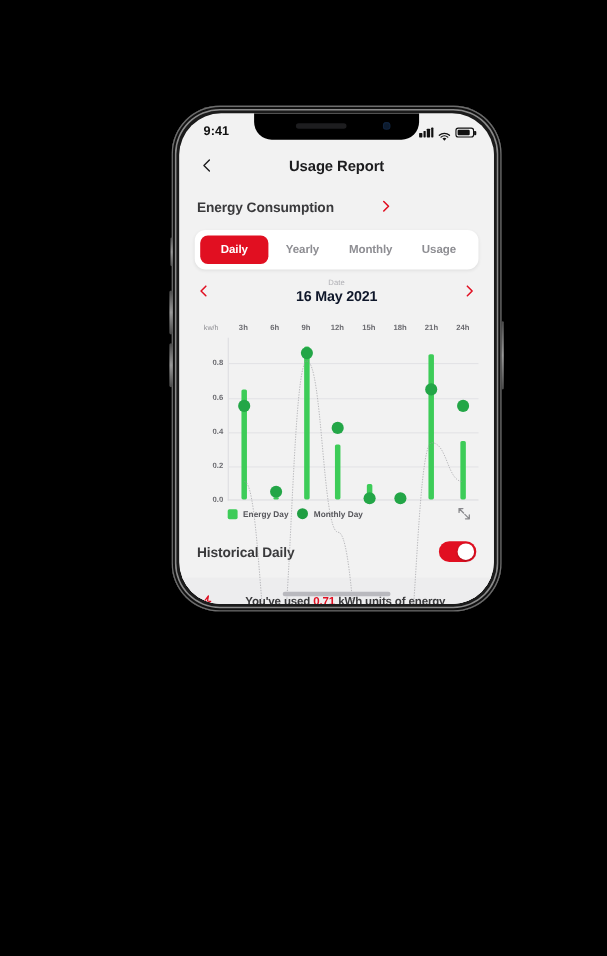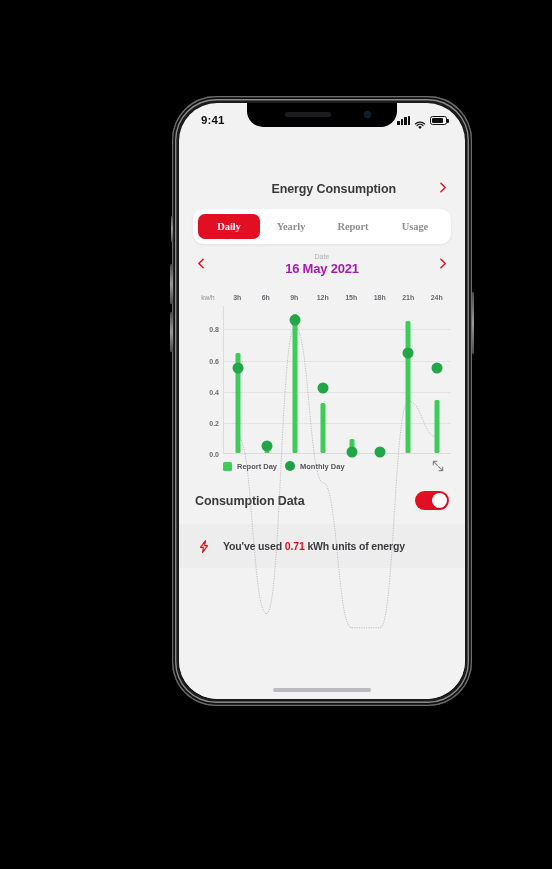--- a/index.html
+++ b/index.html
@@ -3,22 +3,22 @@
 <meta charset="utf-8">
 <style>
   * { margin:0; padding:0; box-sizing:border-box; }
   html,body { width:552px; height:869px; background:#000; overflow:hidden; }
   body { font-family:"Liberation Sans", sans-serif; }
 
   .stage { position:relative; width:552px; height:869px; background:#000; }
 
   
   .phone {
-    position:absolute; left:172px; top:96px;
-    width:300px; height:610px;
+    position:absolute; left:156px; top:96px;
+    width:300px; height:460px;
     border-radius:44px;
     background:#0a0a0a;
     box-shadow:
       inset 0 0 0 1.2px #6e6e6e,
       inset 0 0 0 3px #111,
       inset 0 0 0 4.4px #8a8a8a,
       inset 0 0 0 7px #1b1b1b,
       0 0 0 1px #000;
   }
   .phone::after{
@@ -81,50 +81,50 @@
   .nav-back{
     position:absolute; left:14px; top:50%; transform:translateY(-50%);
     width:22px; height:22px; display:flex; align-items:center; justify-content:center;
     font-size:17px; color:#1c1c1e; font-weight:400; line-height:1; cursor:pointer;
   }
 
   
   .content{ position:absolute; top:64px; left:0; right:0; bottom:0; background:#f2f2f2; }
 
   .section-row{
-    display:flex; align-items:center; justify-content:flex-end;
+    display:flex; align-items:center; justify-content:flex-start;
     padding:14px 16px 13px 16px;
     gap:40px;
   }
   .section-title{ font-size:12.5px; font-weight:700; color:#3a3a3c; letter-spacing:-.1px;}
   .chev-red{ color:#e10f21; font-size:14px; font-weight:800; line-height:1; }
 
   .card{
     background:#fff; margin:0 14px; border-radius:10px;
     box-shadow:0 1px 3px rgba(0,0,0,.07);
   }
 
   
-  .seg-wrap{ padding:5px;font-family:Liberation Serif, serif; }
+  .seg-wrap{ padding:5px; }
   .seg{ display:flex; align-items:center; }
   .seg-item{
     flex:1; text-align:center; font-size:10.5px; font-weight:700;
     color:#8e8e93; padding:7px 0; border-radius:7px; cursor:pointer; letter-spacing:-.1px;
   }
   .seg-item.active{ background:#e10f21; color:#fff; }
 
   
   .date-row{
     display:flex; align-items:center; justify-content:space-between;
     padding:9px 16px 11px 16px;
   }
   .date-arrow{ color:#e10f21; font-size:14px; font-weight:800; cursor:pointer; line-height:1;}
   .date-mid{ text-align:center; flex:1; }
   .date-label{ font-size:7px; color:#b0b0b5; font-weight:500; letter-spacing:.1px; }
-  .date-value{ font-size:13px; font-weight:700; color:#a21caf; margin-top:1px; letter-spacing:-.2px;}
+  .date-value{ font-size:13px; font-weight:700; color:#0f172a; margin-top:1px; letter-spacing:-.2px;}
 
   
   .chart-card{ margin:3px 14px 0 14px; background:#f2f2f2; }
   .chart-outer{ padding:0 0 0 0; }
   .chart-head{ display:flex; align-items:center; padding:4px 0 5px 0; }
   .chart-unit{
     width:30px; text-align:center; font-size:6.5px; color:#8e8e93; font-weight:500;
   }
   .chart-ticks{ flex:1; display:flex; }
   .chart-ticks span{ flex:1; text-align:center; font-size:7px; color:#6b6b70; font-weight:600;}
@@ -175,21 +175,21 @@
   }
   .toggle .knob{
     position:absolute; right:2px; top:2px; width:15px; height:15px;
     background:#fff; border-radius:50%;
     box-shadow:0 1px 2px rgba(0,0,0,.25);
   }
 
   
   .banner{
     margin:3px 0 0 0; background:#ededee;
-    display:flex; align-items:center; padding:14px 16px 14px 18px; gap:12px;
+    display:flex; align-items:center; padding:14px 16px 14px 18px; gap:28px;
   }
   .bolt{ width:14px; height:16px; flex:none; }
   .banner-text{ font-size:10.5px; font-weight:700; color:#3a3a3c; letter-spacing:-.15px;}
   .banner-text b{ color:#e10f21; font-weight:700; }
 
   
   .home-ind{
     position:absolute; bottom:7px; left:50%; transform:translateX(-50%);
     width:98px; height:4px; background:#b9b9be; border-radius:3px;
   }
@@ -225,37 +225,45 @@
                 <path d="M3.9 6.2a6 6 0 0 1 8.2 0" stroke="#111" stroke-width="1.5" fill="none" stroke-linecap="round"></path>
                 <path d="M1.8 4a9 9 0 0 1 12.4 0" stroke="#111" stroke-width="1.5" fill="none" stroke-linecap="round"></path>
               </svg>
           </span>
           <span class="batt">
               <i></i>
             </span>
         </div>
       </div>
 
+      <div class="navbar">
+        <div class="nav-back">
+          <svg viewBox="0 0 24 24" width="15" height="15">
+              <path d="M15 4 7 12l8 8" stroke="#1c1c1e" stroke-width="2" fill="none" stroke-linecap="round" stroke-linejoin="round"></path>
+            </svg>
+        </div>
+        <div class="nav-title">Usage Report</div>
+      </div>
 
       <div class="content">
 
         <div class="section-row">
           <div class="section-title">Energy Consumption</div>
           <div class="chev-red">
             <svg viewBox="0 0 24 24" width="13" height="13">
                 <path d="M9 4l8 8-8 8" stroke="#e10f21" stroke-width="2.6" fill="none" stroke-linecap="round" stroke-linejoin="round"></path>
               </svg>
           </div>
         </div>
 
         <div class="card seg-wrap">
           <div class="seg">
             <div class="seg-item active">Daily</div>
             <div class="seg-item">Yearly</div>
-            <div class="seg-item">Report</div>
+            <div class="seg-item">Monthly</div>
             <div class="seg-item">Usage</div>
           </div>
         </div>
 
         <div class="date-row">
           <div class="date-arrow">
             <svg viewBox="0 0 24 24" width="13" height="13">
                 <path d="M15 4 7 12l8 8" stroke="#e10f21" stroke-width="2.6" fill="none" stroke-linecap="round" stroke-linejoin="round"></path>
               </svg>
           </div>
@@ -317,37 +325,37 @@
                   <div class="dot" style="left: 68.75%; bottom: 0.731579px; background: rgb(35, 166, 71);"></div>
                   <div class="dot" style="left: 81.25%; bottom: 100.437px; background: rgb(35, 166, 71);"></div>
                   <div class="dot" style="left: 93.75%; bottom: 84.8579px; background: rgb(35, 166, 71);"></div>
                 </div>
             </div>
           </div>
 
           <div class="legend">
             <div class="lg">
               <span class="lg-sq"></span>
-              <span class="lg-t">Report Day</span>
+              <span class="lg-t">Energy Day</span>
             </div>
             <div class="lg">
               <span class="lg-ci"></span>
               <span class="lg-t">Monthly Day</span>
             </div>
             <div class="lg-gap"></div>
             <div class="expand">
               <svg viewBox="0 0 24 24" width="14" height="14">
                   <path d="M10 4H4v6M14 20h6v-6M4 4l7 7M20 20l-7-7" stroke="#4a4a4f" stroke-width="2" fill="none" stroke-linecap="round" stroke-linejoin="round"></path>
                 </svg>
             </div>
           </div>
         </div>
 
         <div class="hist-row">
-          <div class="hist-title">Consumption Data</div>
+          <div class="hist-title">Historical Daily</div>
           <div class="toggle">
             <div class="knob"></div>
           </div>
         </div>
 
         <div class="banner">
           <span class="bolt">
             <svg viewBox="0 0 24 24" width="14" height="17">
                 <path d="M14.5 2 6 13.5h5L9.5 22 18 10.5h-5z" fill="none" stroke="#e10f21" stroke-width="2" stroke-linejoin="round"></path>
               </svg>

